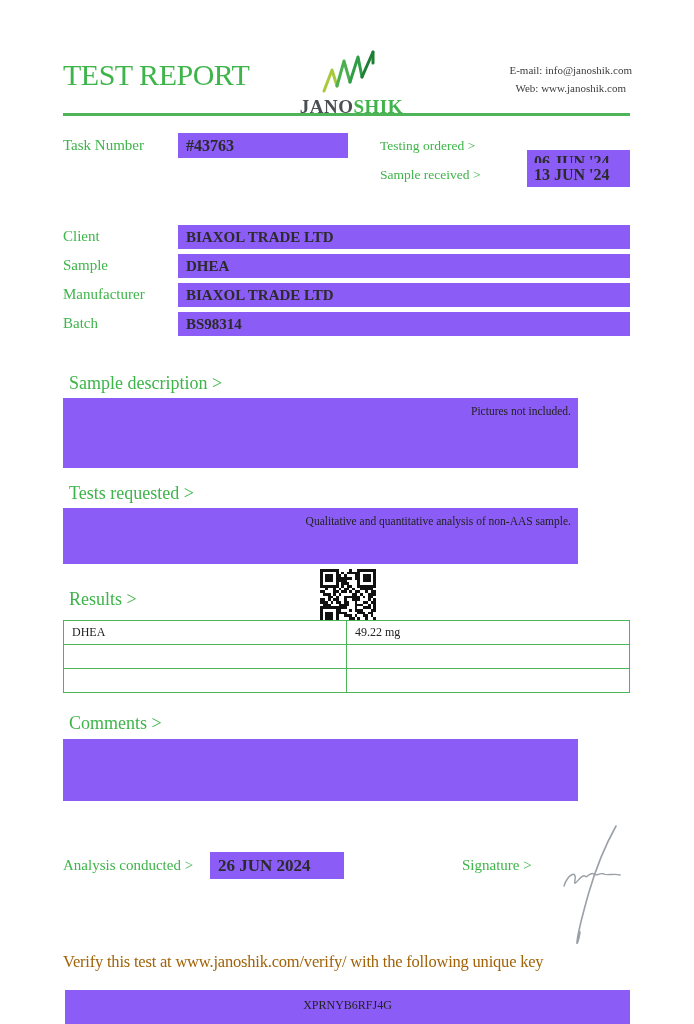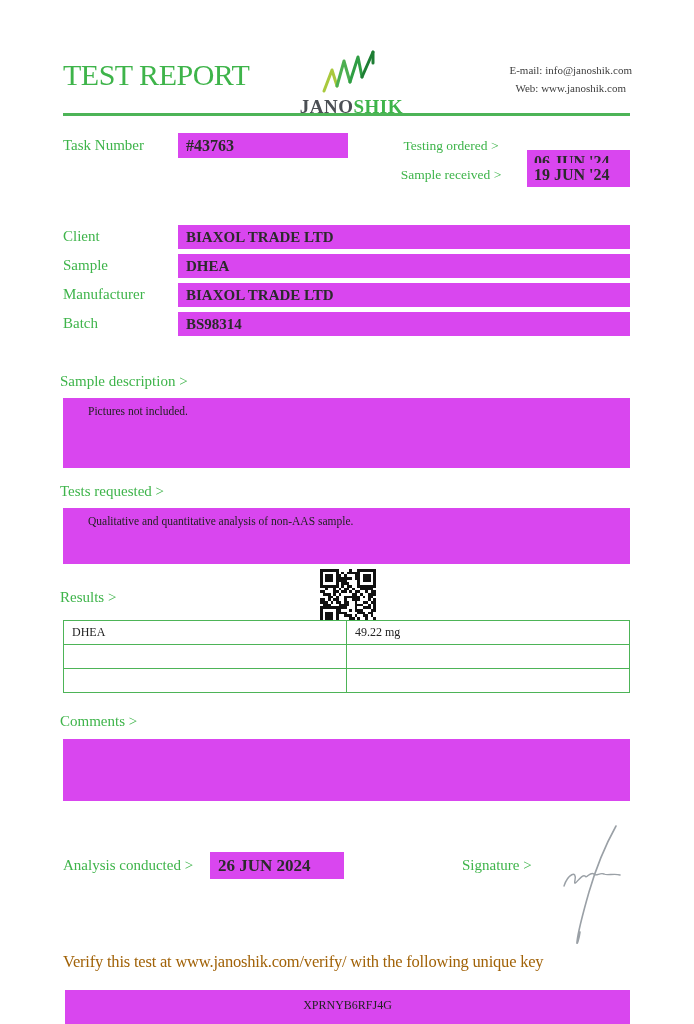--- a/index.html
+++ b/index.html
@@ -4,53 +4,53 @@
 <style>
   html,body{margin:0;padding:0;background:#e9e9e9;}
   .page{
     position:relative;width:694px;height:1024px;background:#ffffff;
     margin:0 auto;overflow:hidden;
     font-family:Liberation Serif, serif;
     color:#2e2e2e;
   }
   .abs{position:absolute;}
   .green{color:#3eb44a;}
-  .field{background:#d946ef;}
+  .field{background:#8b5cf6;}
 
   
   .title{left:63px;top:58px;font-size:30px;letter-spacing:-0.5px;color:#3eb44a;font-weight:400;}
   .logo{left:295px;top:49px;width:108px;text-align:right;}
   .logo-icon{display:block;margin:0 auto;}
   .logo-text{font-size:19px;font-weight:bold;letter-spacing:0.5px;line-height:1;margin-top:2px;}
   .logo-text .p1{color:#4b4f54;}
   .logo-text .p2{color:#3eb44a;}
   .contact{right:62px;top:62px;text-align:center;font-size:11px;color:#3c3c3c;line-height:1.6;margin-left:27px;}
   .divider{left:63px;top:113px;width:567px;height:3px;background:#4db457;}
 
   
   .task-label{left:63px;top:137px;font-size:15px;}
   .task-field{left:178px;top:133px;width:170px;height:25px;line-height:25px;
     padding-left:8px;font-size:16px;font-weight:600;color:#2b2b2b;box-sizing:border-box;}
-  .date-label{width:142px;text-align:center;font-size:13.5px;}
+  .date-label{width:142px;text-align:left;font-size:13.5px;}
   .date-label.r1{left:380px;top:138px;}
   .date-label.r2{left:380px;top:167px;}
   .date-field{left:527px;width:103px;height:24px;line-height:24px;padding-left:7px;
     font-size:16px;font-weight:600;color:#2b2b2b;box-sizing:border-box;}
   .date-field.r1{top:150px;}
   .date-field.r2{top:163px;}
 
   
   .det-label{left:63px;font-size:15px;}
   .det-field{left:178px;width:452px;height:24px;line-height:24px;padding-left:8px;
     font-size:15px;font-weight:600;color:#2b2b2b;box-sizing:border-box;}
 
   
-  .sec-label{left:60px;font-size:15px;}
-  .sec-box{left:63px;width:567px;box-sizing:border-box;padding:7px 25px;
-    font-size:11.5px;color:#222;}
+  .sec-label{left:69px;font-size:18px;}
+  .sec-box{left:63px;width:515px;box-sizing:border-box;padding:7px 7px;
+    font-size:11.5px;color:#222;text-align:right;}
   .box-desc{top:398px;height:70px;}
   .box-tests{top:508px;height:56px;}
   .box-comments{top:739px;height:62px;}
 
   
   .qr{left:320px;top:569px;width:56px;height:56px;}
   .res-table{left:63px;top:620px;width:567px;border-collapse:collapse;}
   .res-table td{border:1.5px solid #4db457;height:23px;padding:0 0 0 8px;
     font-size:12px;color:#222;background:#fff;}
   .res-table td.c1{width:50%;}
@@ -92,21 +92,21 @@
   </div>
 
   <div class="abs divider"></div>
 
   <div class="abs task-label green">Task Number</div>
   <div class="abs task-field field">#43763</div>
 
   <div class="abs date-label r1 green">Testing ordered  &gt;</div>
   <div class="abs date-field r1 field">06 JUN '24</div>
   <div class="abs date-label r2 green">Sample received &gt;</div>
-  <div class="abs date-field r2 field">19 JUN '24</div>
+  <div class="abs date-field r2 field">13 JUN '24</div>
 
   <div class="abs det-label green" style="top:228px">Client</div>
   <div class="abs det-field field" style="top:225px">BIAXOL TRADE LTD</div>
 
   <div class="abs det-label green" style="top:257px">Sample</div>
   <div class="abs det-field field" style="top:254px">DHEA</div>
 
   <div class="abs det-label green" style="top:286px">Manufacturer</div>
   <div class="abs det-field field" style="top:283px">BIAXOL TRADE LTD</div>
 

